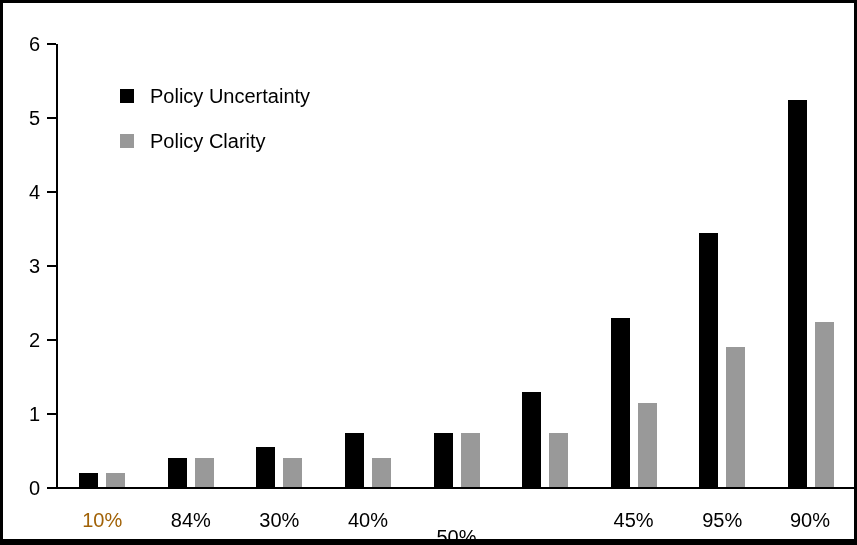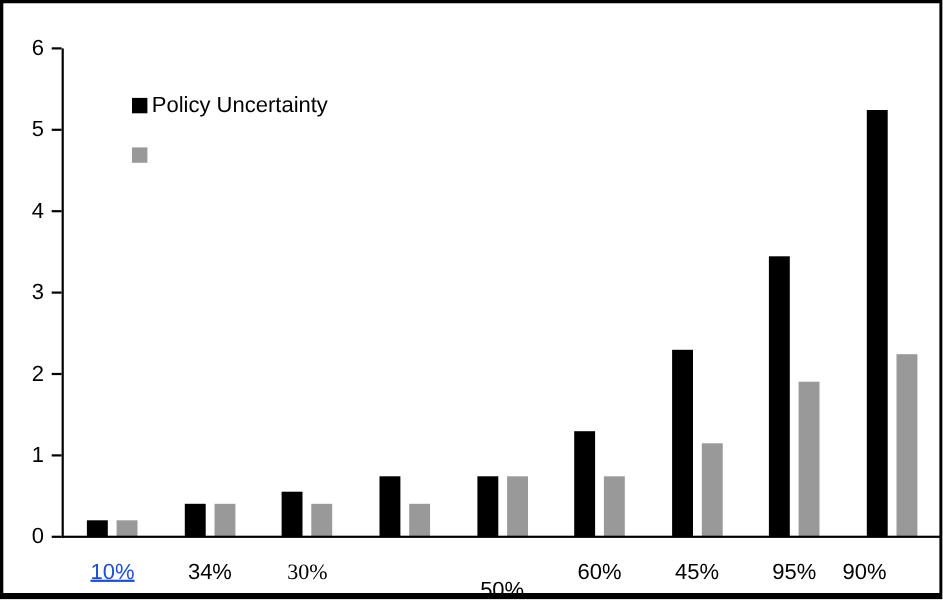--- a/index.html
+++ b/index.html
@@ -60,21 +60,21 @@
   }
   .legend {
     position: absolute;
     z-index: 4;
   }
   .legend-item {
     position: absolute;
     left: 120px;
     display: flex;
     align-items: center;
-    gap: 4px;
+    gap: 16px;
     height: 24px;
     white-space: nowrap;
     justify-content: flex-end;
   }
   .legend-swatch {
     display: inline-block;
     width: 14px;
     height: 14px;
     flex: 0 0 auto;
   }
@@ -89,44 +89,45 @@
 <div class="frame">
   <div class="border-overlay" style="border-color: rgb(0, 0, 0);"></div>
 
   <div class="legend">
     <div class="legend-item" style="top:84px;">
       <span class="legend-swatch" style="background: rgb(0, 0, 0);"></span>
       <span class="legend-label">Policy Uncertainty</span>
     </div>
     <div class="legend-item" style="top:129px;">
       <span class="legend-swatch" style="background: rgb(153, 153, 153);"></span>
+      <span class="legend-label">Policy Clarity</span>
     </div>
   </div>
 <div class="y-tick" style="top: 487px; background: rgb(0, 0, 0);"></div>
     <div class="y-tick-label" style="top: 475px; color: rgb(0, 0, 0);">0</div>
     <div class="y-tick" style="top: 413px; background: rgb(0, 0, 0);"></div>
     <div class="y-tick-label" style="top: 401px; color: rgb(0, 0, 0);">1</div>
     <div class="y-tick" style="top: 339px; background: rgb(0, 0, 0);"></div>
     <div class="y-tick-label" style="top: 327px; color: rgb(0, 0, 0);">2</div>
     <div class="y-tick" style="top: 265px; background: rgb(0, 0, 0);"></div>
     <div class="y-tick-label" style="top: 253px; color: rgb(0, 0, 0);">3</div>
     <div class="y-tick" style="top: 191px; background: rgb(0, 0, 0);"></div>
     <div class="y-tick-label" style="top: 179px; color: rgb(0, 0, 0);">4</div>
     <div class="y-tick" style="top: 117px; background: rgb(0, 0, 0);"></div>
     <div class="y-tick-label" style="top: 105px; color: rgb(0, 0, 0);">5</div>
     <div class="y-tick" style="top: 43px; background: rgb(0, 0, 0);"></div>
     <div class="y-tick-label" style="top: 31px; color: rgb(0, 0, 0);">6</div>
-    <div class="x-category-label" style="left: 58.2778px; color: #1d4ed8; text-decoration: underline;">10%</div>
-    <div class="x-category-label" style="left: 146.833px; color: rgb(0, 0, 0);">34%</div>
-    <div class="x-category-label" style="left: 235.389px; color: rgb(0, 0, 0); font-family: Liberation Serif, serif;">30%</div>
+    <div class="x-category-label" style="left: 58.2778px; color: #a16207;">10%</div>
+    <div class="x-category-label" style="left: 146.833px; color: rgb(0, 0, 0);">84%</div>
+    <div class="x-category-label" style="left: 235.389px; color: rgb(0, 0, 0);">30%</div>
+    <div class="x-category-label" style="left: 323.944px; color: rgb(0, 0, 0);">40%</div>
     <div class="x-category-label" style="left: 412.5px; color: rgb(0, 0, 0); margin-top: 17px;">50%</div>
-    <div class="x-category-label" style="left: 501.056px; color: rgb(0, 0, 0);">60%</div>
     <div class="x-category-label" style="left: 589.611px; color: rgb(0, 0, 0);">45%</div>
     <div class="x-category-label" style="left: 678.167px; color: rgb(0, 0, 0);">95%</div>
-    <div class="x-category-label" style="left: 742px; color: rgb(0, 0, 0);">90%</div>
+    <div class="x-category-label" style="left: 766px; color: rgb(0, 0, 0);">90%</div>
     <div class="bar" style="left: 79.2778px; width: 19px; top: 473.2px; height: 14.8px; background: rgb(0, 0, 0);"></div>
     <div class="bar" style="left: 167.833px; width: 19px; top: 458.4px; height: 29.6px; background: rgb(0, 0, 0);"></div>
     <div class="bar" style="left: 256.389px; width: 19px; top: 447.3px; height: 40.7px; background: rgb(0, 0, 0);"></div>
     <div class="bar" style="left: 344.944px; width: 19px; top: 432.5px; height: 55.5px; background: rgb(0, 0, 0);"></div>
     <div class="bar" style="left: 433.5px; width: 19px; top: 432.5px; height: 55.5px; background: rgb(0, 0, 0);"></div>
     <div class="bar" style="left: 522.056px; width: 19px; top: 391.8px; height: 96.2px; background: rgb(0, 0, 0);"></div>
     <div class="bar" style="left: 610.611px; width: 19px; top: 317.8px; height: 170.2px; background: rgb(0, 0, 0);"></div>
     <div class="bar" style="left: 699.167px; width: 19px; top: 232.7px; height: 255.3px; background: rgb(0, 0, 0);"></div>
     <div class="bar" style="left: 787.722px; width: 19px; top: 99.5px; height: 388.5px; background: rgb(0, 0, 0);"></div>
     <div class="bar" style="left: 106.278px; width: 19px; top: 473.2px; height: 14.8px; background: rgb(153, 153, 153);"></div>

